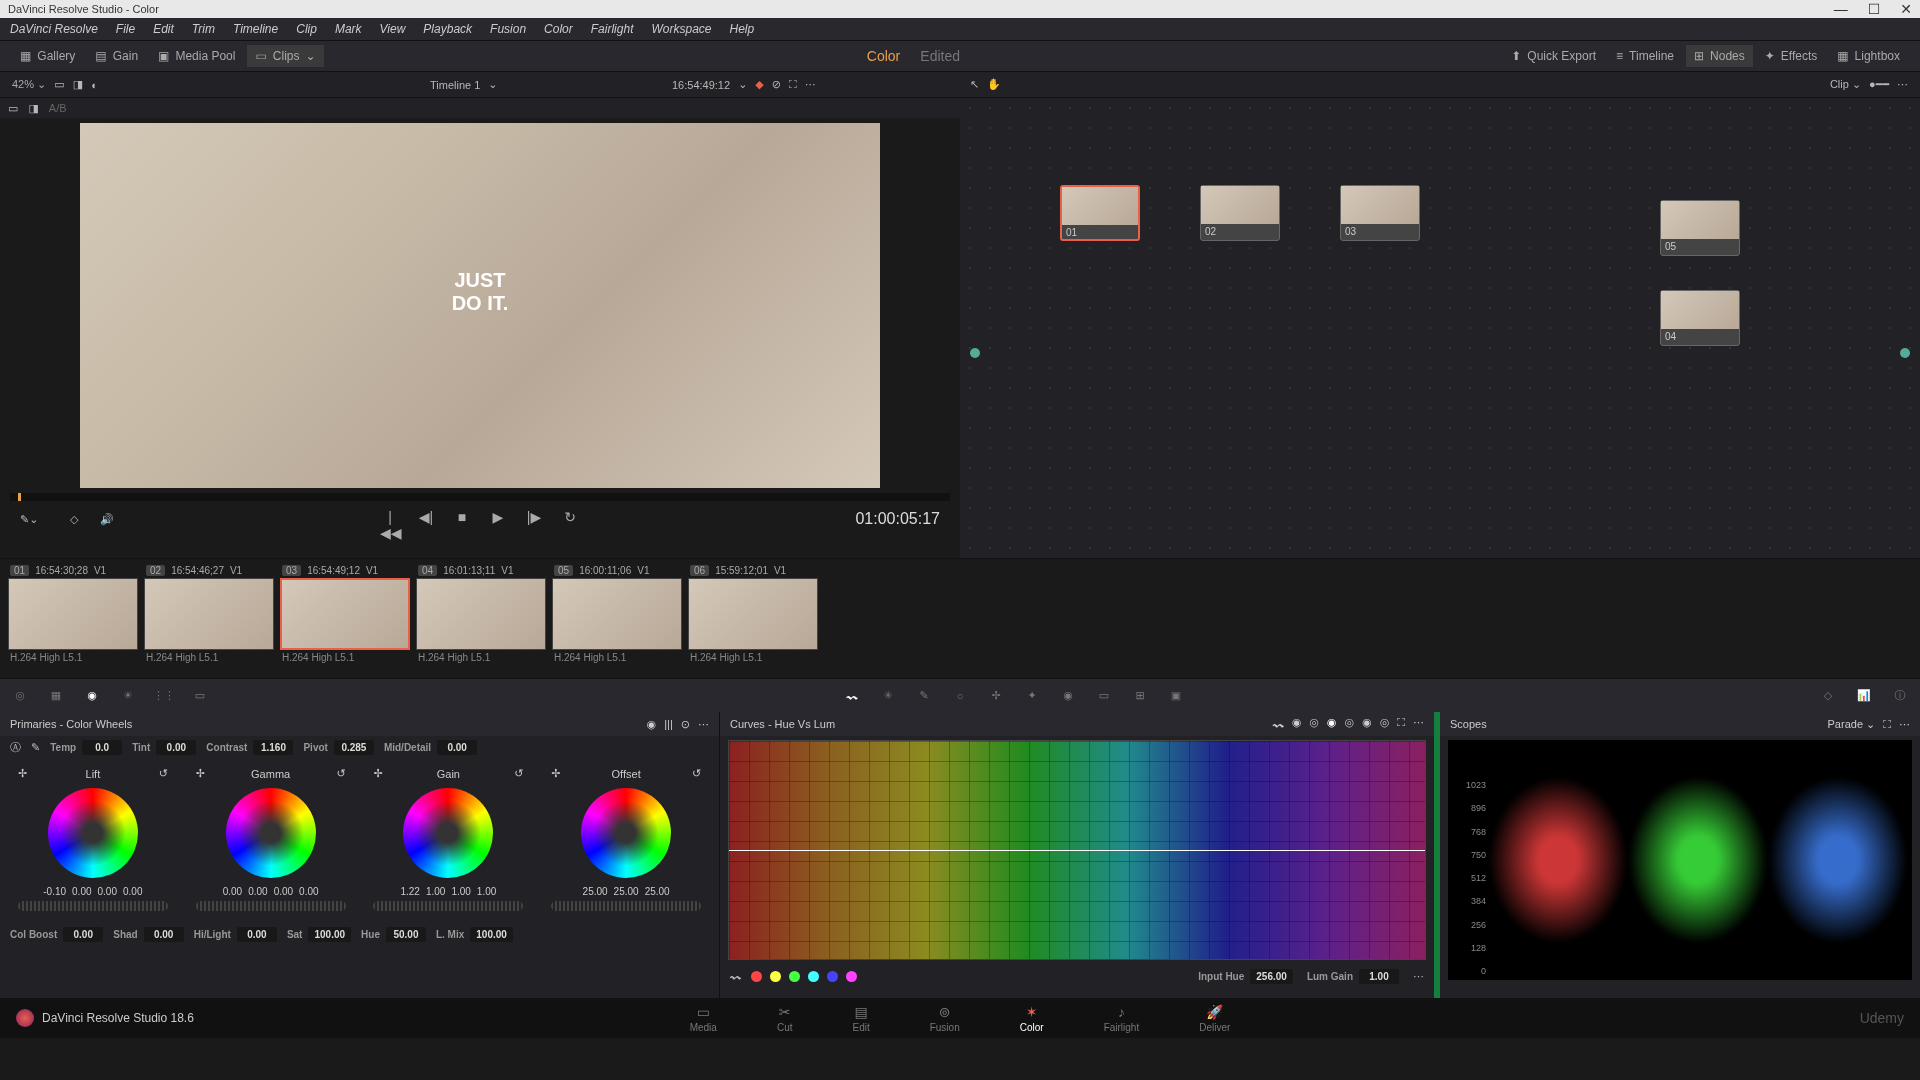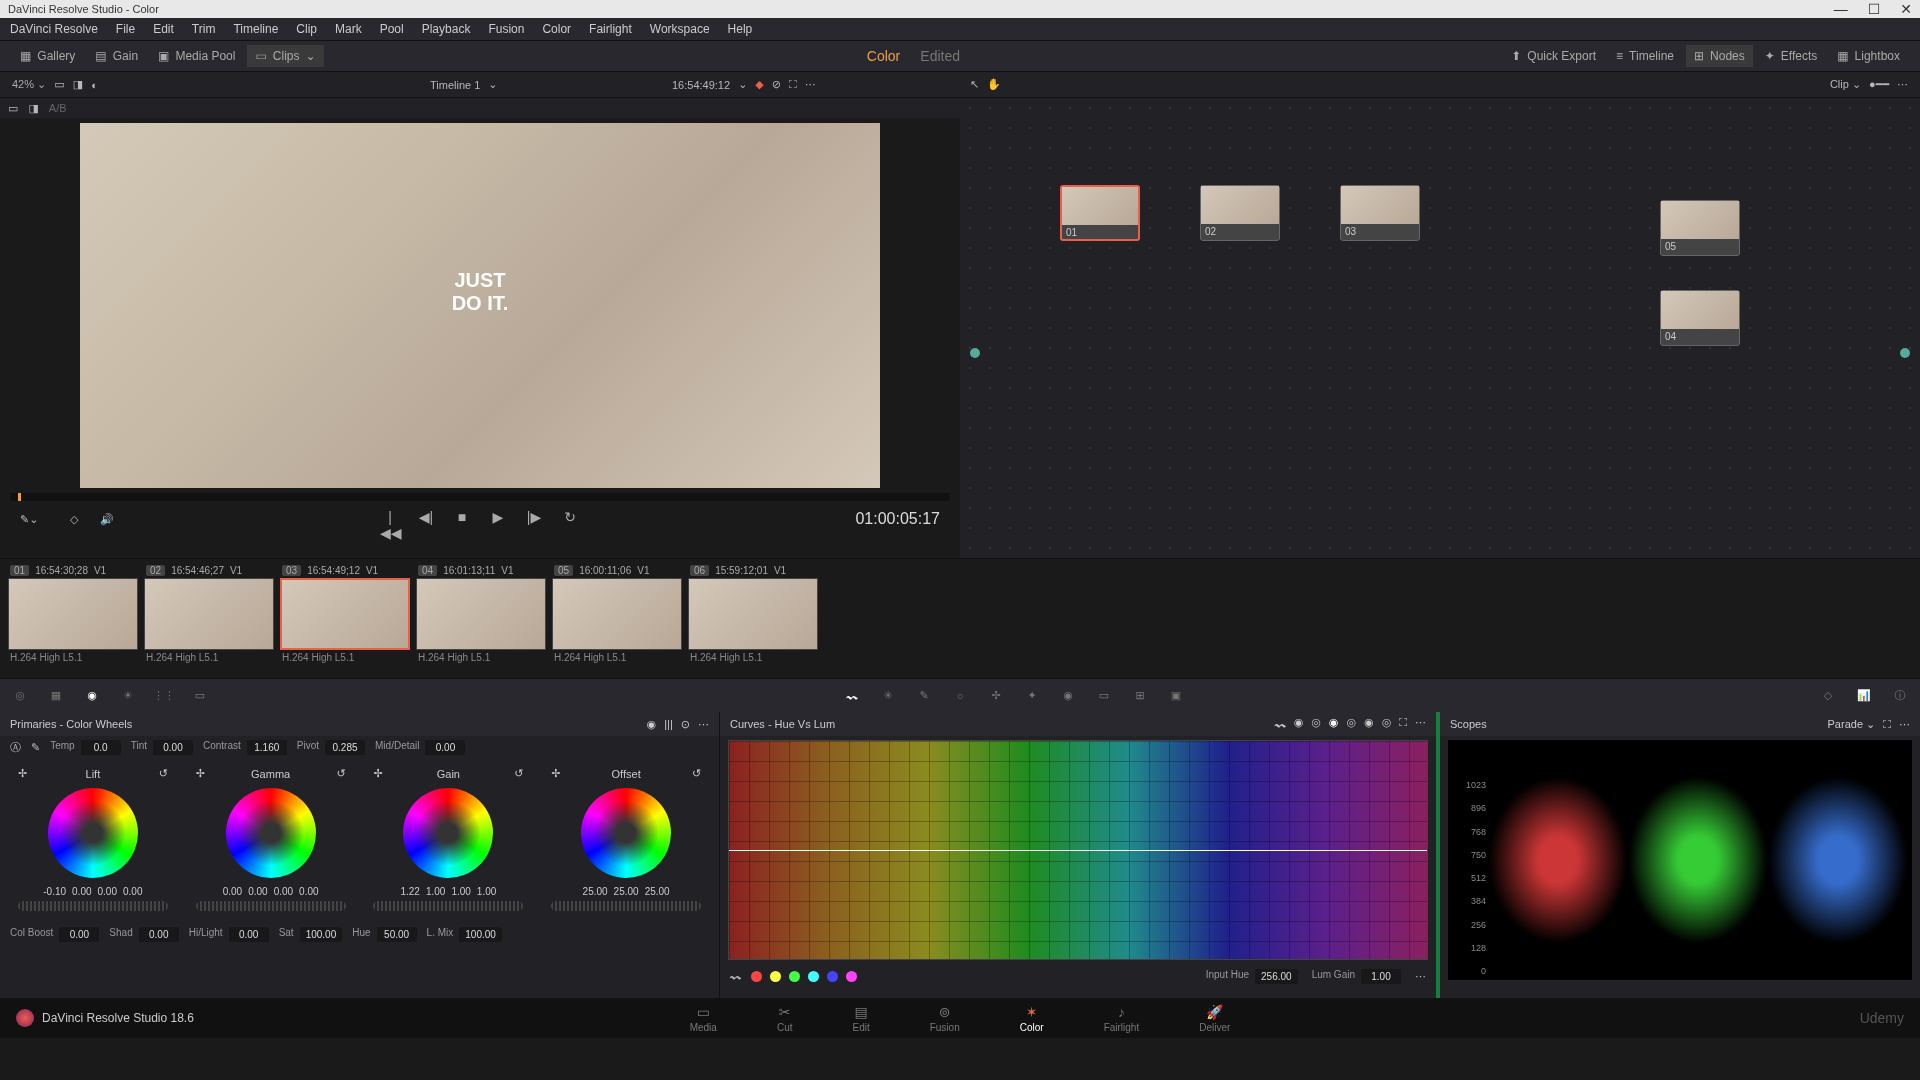--- a/index.html
+++ b/index.html
@@ -3,21 +3,21 @@
 <meta charset="utf-8">
 <style>
 * { margin: 0; padding: 0; box-sizing: border-box; font-family: Arial, sans-serif; }
 body { background: #1a1a1a; color: #b8b8b8; font-size: 11px; overflow: hidden; width: 1920px; height: 1080px; }
 
 .titlebar { height: 18px; background: #e8e8e8; display: flex; align-items: center; padding: 0 8px; justify-content: space-between; color: #333; }
 .titlebar-controls { display: flex; gap: 20px; align-items: center; }
 .titlebar-controls span { cursor: pointer; font-size: 14px; }
 
 .menubar { height: 22px; background: #28282e; display: flex; align-items: center; padding: 0 10px; gap: 18px; color: #ccc; font-size: 12px; }
-.menubar span { cursor: pointer; }
+.menubar span { cursor: pointer; font-style: italic; }
 
 .toolbar { height: 32px; background: #28282e; border-top: 1px solid #111; border-bottom: 1px solid #111; display: flex; align-items: center; padding: 0 12px; justify-content: space-between; }
 .toolbar-left, .toolbar-right { display: flex; align-items: center; gap: 4px; }
 .toolbar-btn { display: flex; align-items: center; gap: 6px; padding: 4px 8px; cursor: pointer; color: #aaa; font-size: 12px; }
 .toolbar-btn.active { background: #3a3a3a; }
 .toolbar-center { color: #e8a04a; font-size: 14px; display: flex; gap: 20px; }
 .toolbar-center .edited { color: #777; text-align: right; }
 
 .subbar { height: 26px; background: #212126; display: flex; align-items: center; padding: 0 12px; justify-content: space-between; border-bottom: 1px solid #111; }
 .subbar-left, .subbar-center, .subbar-right { display: flex; align-items: center; gap: 8px; }
@@ -48,28 +48,28 @@
 .clip-thumb.selected { border: 2px solid #e8604a; }
 .clip-codec { font-size: 10px; color: #888; padding: 2px; }
 
 .palette-row { height: 34px; background: #28282e; display: flex; align-items: center; padding: 0 10px; gap: 20px; border-top: 1px solid #111; justify-content: space-between; }
 .palette-icons { display: flex; gap: 16px; }
 .palette-icon { width: 20px; height: 20px; cursor: pointer; color: #777; display: flex; align-items: center; justify-content: center; }
 .palette-icon.active { color: #fff; }
 
 .bottom-panels { display: flex; height: 286px; background: #212126; }
 .primaries-panel { width: 720px; border-right: 1px solid #111; }
-.curves-panel { width: 720px; border-right: 4px solid #15803d; }
+.curves-panel { width: 720px; border-right: 6px solid #15803d; }
 .scopes-panel { flex: 1; }
 
 .panel-header { height: 24px; background: #28282e; display: flex; align-items: center; justify-content: space-between; padding: 0 10px; font-size: 11px; color: #ccc; }
 .panel-header-icons { display: flex; gap: 8px; }
 
 .param-row { display: flex; align-items: center; padding: 4px 10px; gap: 10px; }
-.param-item { display: flex; align-items: flex-start; gap: 6px; }
+.param-item { display: flex; align-items: center; gap: 6px; font-weight: bold; }
 .param-label { color: #999; font-size: 10px; }
 .param-value { background: #181818; padding: 2px 6px; border-radius: 2px; color: #ddd; font-size: 10px; min-width: 40px; text-align: center; }
 
 .wheels-row { display: flex; justify-content: space-around; padding: 8px 4px; }
 .wheel-group { text-align: center; width: 170px; }
 .wheel-title { display: flex; justify-content: space-between; align-items: center; padding: 0 10px; font-size: 11px; color: #ccc; }
 .color-wheel { width: 90px; height: 90px; border-radius: 50%; margin: 8px auto; background: conic-gradient(red, yellow, lime, cyan, blue, magenta, red); position: relative; }
 .color-wheel::after { content: ''; position: absolute; inset: 12px; border-radius: 50%; background: radial-gradient(circle, #333 20%, transparent 70%); }
 .wheel-values { display: flex; justify-content: center; gap: 6px; font-size: 10px; color: #ccc; }
 .wheel-slider { height: 10px; background: repeating-linear-gradient(90deg, #444 0 2px, #222 2px 4px); margin: 4px 10px; border-radius: 5px; }
@@ -112,21 +112,21 @@
 </div>
 
 <div class="menubar">
   <span>DaVinci Resolve</span>
   <span>File</span>
   <span>Edit</span>
   <span>Trim</span>
   <span>Timeline</span>
   <span>Clip</span>
   <span>Mark</span>
-  <span>Pool</span>
+  <span>View</span>
   <span>Playback</span>
   <span>Fusion</span>
   <span>Color</span>
   <span>Fairlight</span>
   <span>Workspace</span>
   <span>Help</span>
 </div>
 
 <div class="toolbar">
   <div class="toolbar-left">

